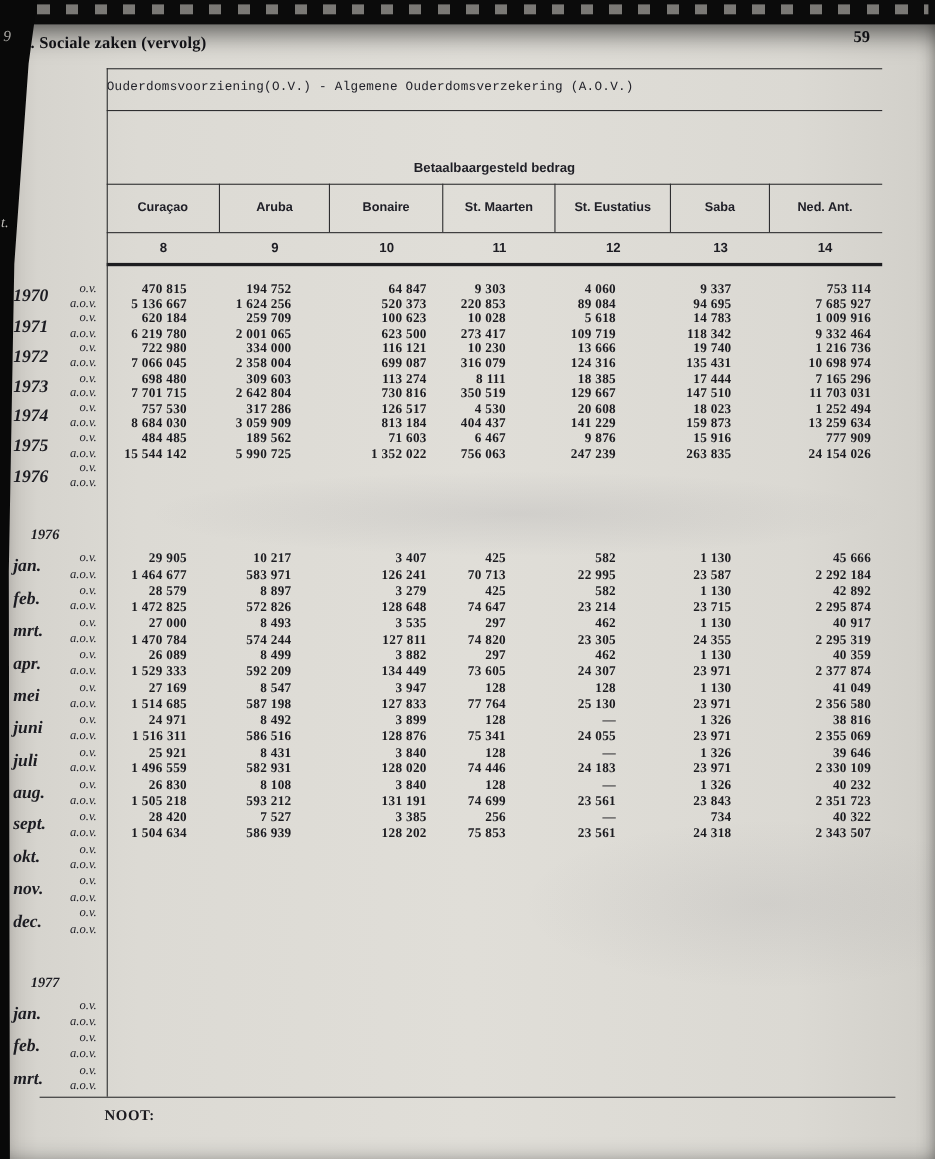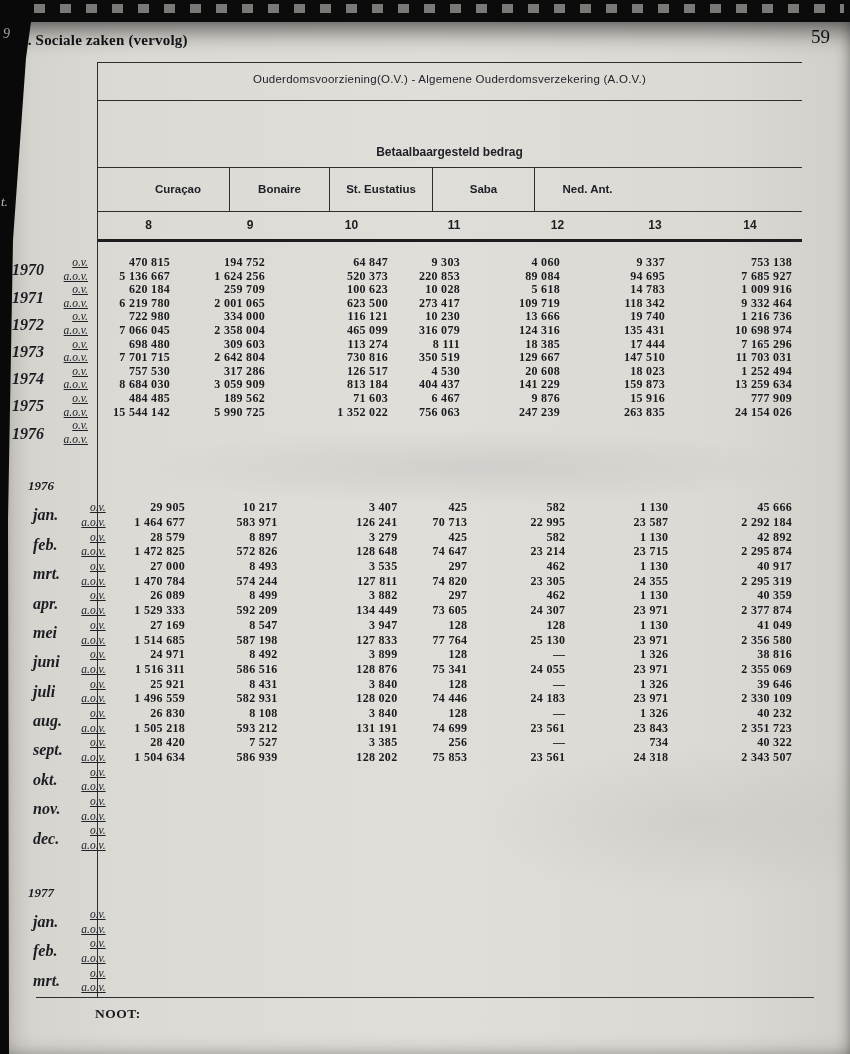--- a/index.html
+++ b/index.html
@@ -21,58 +21,58 @@
   .film-top { position:absolute; left:0; top:0; width:850px; height:22px; background:#0b0b0b; z-index:5; }
   .sprockets { position:absolute; left:8px; top:4px; width:836px; height:9px;
     background:repeating-linear-gradient(90deg,#8e8c88 0 11px, rgba(0,0,0,0) 11px 26px); opacity:.85; }
   .film-left { position:absolute; left:0; top:0; z-index:5; }
   .mark { position:absolute; z-index:6; color:#a8a6a2; font-style:italic; }
   .mark9 { left:3px; top:26px; font-size:14px; }
   .markt { left:1px; top:194px; font-size:13px; color:#c2c0bc; }
 
   
   .hdr-left { position:absolute; left:14px; top:10px; font-weight:bold; font-size:15px; letter-spacing:.2px; color:#121216; }
-  .pagenum  { position:absolute; left:770px; top:4px; font-weight:normal; font-size:19px; color:#101014;margin-left:35px; }
+  .pagenum  { position:absolute; left:770px; top:4px; font-weight:bold; font-size:15px; color:#101014; }
 
   
   .hline { position:absolute; left:91px; width:705px; height:1px; background:#2e2e30; }
   .hline.thick { height:3px; background:#1d1d20; }
   .hline.bottom { left:30px; width:778px; }
   .vline-main { position:absolute; left:91px; top:40px; width:1px; height:935px; background:#2e2e30; }
 
   
-  .tbl-title { position:absolute; left:91px; top:51px; width:705px; text-align:center;
-    font-family:Liberation Sans, sans-serif; font-size:11.5px; color:#22222a; letter-spacing:.25px; }
+  .tbl-title { position:absolute; left:91px; top:51px; width:705px; 
+    font-family:Liberation Mono, monospace; font-size:11.5px; color:#22222a; letter-spacing:.25px; }
   .tbl-sub { position:absolute; left:91px; top:96px; width:705px; text-align:center;
     font-family:"Liberation Sans", sans-serif; font-weight:bold; font-size:12px; color:#1f1f26; line-height:15px;margin-top:27px; }
-  .colnames { position:absolute; left:91px; top:145px; width:703px; height:44px; display:flex;padding-left:30px; }
+  .colnames { position:absolute; left:91px; top:145px; width:703px; height:44px; display:flex; }
   .colname { display:flex; align-items:center; justify-content:center;
     font-family:"Liberation Sans", sans-serif; font-weight:bold; font-size:11.5px; color:#202028;
     border-right:1px solid #2e2e30; }
   .colname:last-child { border-right:none; }
   .colnums { position:absolute; left:91px; top:189px; width:703px; height:28px; display:flex; }
   .colnum { display:flex; align-items:center; justify-content:center;
     font-family:"Liberation Sans", sans-serif; font-weight:bold; font-size:12px; color:#1d1d24; }
 
   .colname:nth-child(1), .colnum:nth-child(1) { width:103px; }
   .colname:nth-child(2), .colnum:nth-child(2) { width:100px; }
   .colname:nth-child(3), .colnum:nth-child(3) { width:103px; }
   .colname:nth-child(4), .colnum:nth-child(4) { width:102px; }
   .colname:nth-child(5), .colnum:nth-child(5) { width:105px; }
   .colname:nth-child(6), .colnum:nth-child(6) { width:90px;  }
   .colname:nth-child(7), .colnum:nth-child(7) { width:100px; }
 
   
   .tbody { position:absolute; left:0; top:234px; width:794px; }
   .trow { display:flex; }
   .sec0 .trow { height:13.6px; line-height:13.6px; }
-  .sec1 .trow, .sec2 .trow { height:14.7px; line-height:14.7px;margin-left:21px; }
+  .sec1 .trow, .sec2 .trow { height:14.7px; line-height:14.7px; }
   .lab { width:91px; position:relative; display:flex; }
   .period { position:absolute; left:6px; top:55%; font-style:italic; font-weight:bold; font-size:16px; color:#1c1c22; white-space:nowrap; }
-  .sublab { margin-left:auto; padding-right:9px; font-style:italic; font-size:11.5px; color:#22222a;text-decoration:underline; }
+  .sublab { margin-left:auto; padding-right:9px; font-style:italic; font-size:11.5px; color:#22222a; }
   .cell { text-align:right; font-weight:bold; font-size:12px; color:#1b1b20; letter-spacing:.3px; white-space:nowrap; }
   .cell:nth-child(2) { width:103px; padding-right:30px; }
   .cell:nth-child(3) { width:100px; padding-right:35px; }
   .cell:nth-child(4) { width:103px; padding-right:15px; }
   .cell:nth-child(5) { width:102px; padding-right:45px; }
   .cell:nth-child(6) { width:105px; padding-right:50px; }
   .cell:nth-child(7) { width:90px;  padding-right:35px; }
   .cell:nth-child(8) { width:100px; padding-right:8px; }
   .sec-heading { height:28px; margin-top:26px; padding-left:22px; display:flex; align-items:center;
     font-style:italic; font-weight:bold; font-size:13px; color:#1c1c22; }
@@ -93,21 +93,23 @@
   <div class="tbl-title">Ouderdomsvoorziening(O.V.) - Algemene Ouderdomsverzekering (A.O.V.)</div>
   <div class="hline" style="top:78px"></div>
 
   <div class="tbl-sub">
     <div>Betaalbaargesteld bedrag</div>
   </div>
 
   <div class="hline" style="top:145px"></div>
   <div class="colnames">
     <div class="colname">Curaçao</div>
+    <div class="colname">Aruba</div>
     <div class="colname">Bonaire</div>
+    <div class="colname">St. Maarten</div>
     <div class="colname">St. Eustatius</div>
     <div class="colname">Saba</div>
     <div class="colname">Ned. Ant.</div>
   </div>
   <div class="hline" style="top:189px"></div>
   <div class="colnums">
     <div class="colnum">8</div>
     <div class="colnum">9</div>
     <div class="colnum">10</div>
     <div class="colnum">11</div>
@@ -125,21 +127,21 @@
           <div class="lab">
             <span class="period">1970</span>
             <span class="sublab">o.v.</span>
           </div>
           <div class="cell">470 815</div>
           <div class="cell">194 752</div>
           <div class="cell">64 847</div>
           <div class="cell">9 303</div>
           <div class="cell">4 060</div>
           <div class="cell">9 337</div>
-          <div class="cell">753 138</div>
+          <div class="cell">753 114</div>
         </div>
         <div class="trow">
           <div class="lab">
             <span class="sublab">a.o.v.</span>
           </div>
           <div class="cell">5 136 667</div>
           <div class="cell">1 624 256</div>
           <div class="cell">520 373</div>
           <div class="cell">220 853</div>
           <div class="cell">89 084</div>
@@ -183,21 +185,21 @@
           <div class="cell">13 666</div>
           <div class="cell">19 740</div>
           <div class="cell">1 216 736</div>
         </div>
         <div class="trow">
           <div class="lab">
             <span class="sublab">a.o.v.</span>
           </div>
           <div class="cell">7 066 045</div>
           <div class="cell">2 358 004</div>
-          <div class="cell">465 099</div>
+          <div class="cell">699 087</div>
           <div class="cell">316 079</div>
           <div class="cell">124 316</div>
           <div class="cell">135 431</div>
           <div class="cell">10 698 974</div>
         </div>
         <div class="trow">
           <div class="lab">
             <span class="period">1973</span>
             <span class="sublab">o.v.</span>
           </div>

